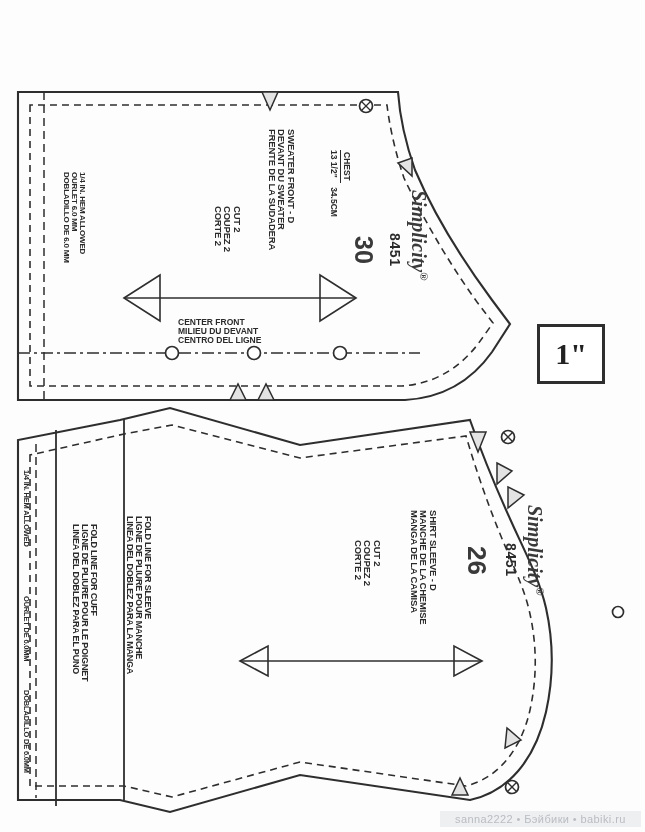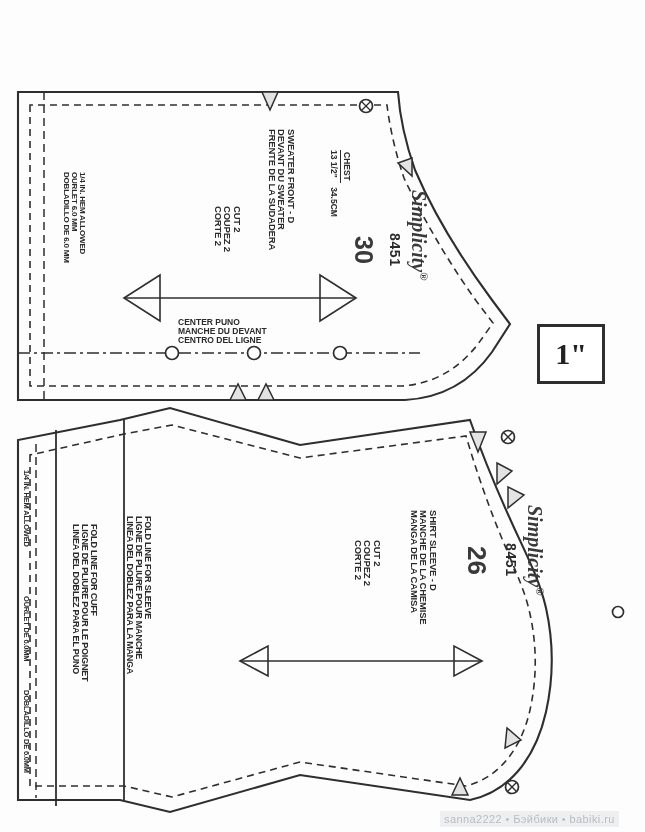--- a/index.html
+++ b/index.html
@@ -39,21 +39,21 @@
     font-family:"Liberation Serif", serif;
     font-weight:bold;
     color:#222;
   }
   .wm{
     position:absolute;
     font-family:"Liberation Sans", sans-serif;
     font-size:11px;
     color:#b9bcc2;
     background:rgba(225,227,231,0.55);
-    padding:2px 4px;
+    padding:2px 15px;
     letter-spacing:0.4px;
     white-space:nowrap;
   }
   .chestwrap{position:absolute;transform-origin:0 0;}
   .chest-top{
     font-size:8.5px;font-weight:bold;color:#2b2b2b;
     border-bottom:1.4px solid #2b2b2b;
     text-align:center;padding:0 2px 1px 2px;display:inline-block;
     font-family:"Liberation Sans", sans-serif;
   }
@@ -235,22 +235,22 @@
 
   <div class="bignum rot90" style="position:absolute;left:378px;top:236px;font-size:25px;transform-origin:0 0;">30</div>
 
   <div class="vtext rot90" style="left:402px;top:233px;font-size:14px;letter-spacing:0.6px;">8451</div>
 
   <div class="brand rot90" style="position:absolute;left:430px;top:190px;font-size:20px;transform-origin:0 0;">
     <span>Simplicity</span><span style="font-size:11px;vertical-align:super;">®</span>
   </div>
 
   <div class="htext" style="left:178px;top:318px;font-size:8.5px;">
-    <span class="blk">CENTER PUNO</span>
-    <span class="blk">MANCHE DU DEVANT</span>
+    <span class="blk">CENTER FRONT</span>
+    <span class="blk">MILIEU DU DEVANT</span>
     <span class="blk">CENTRO DEL LIGNE</span>
   </div>
 
   <div class="scalebox" style="left:537px;top:324px;width:62px;height:54px;font-size:30px;">
     <span>1"</span>
   </div>
 
   <div class="vtext rot90" style="left:30px;top:470px;font-size:7.5px;">
     <span class="blk">1/4 IN. HEM ALLOWED</span>
   </div>

